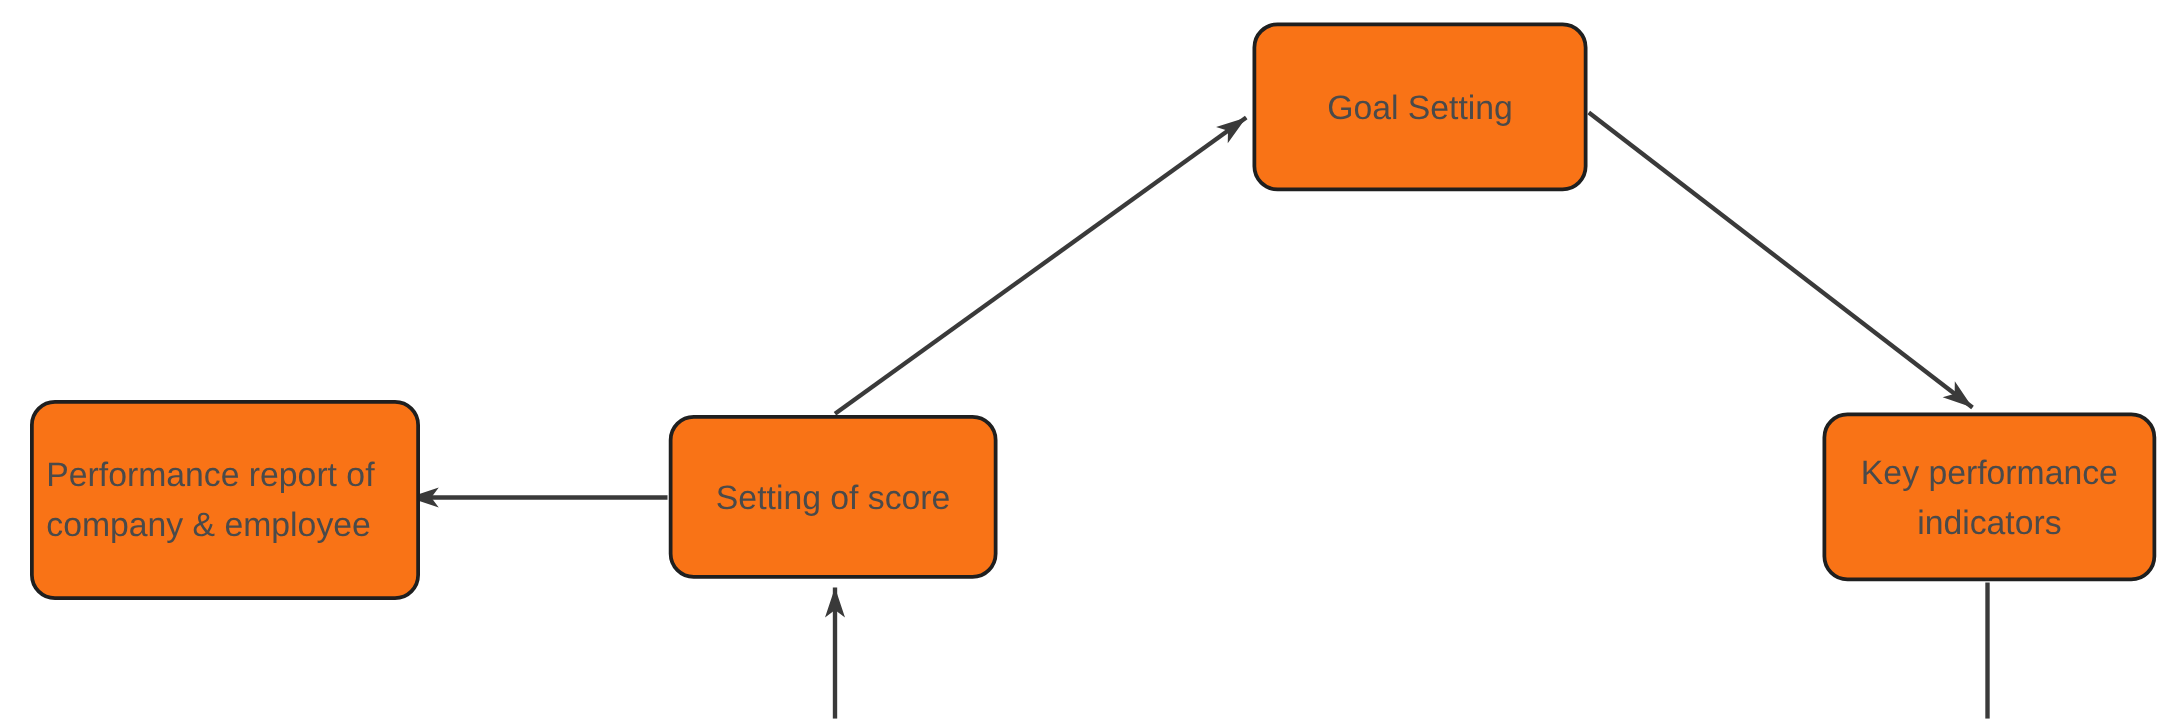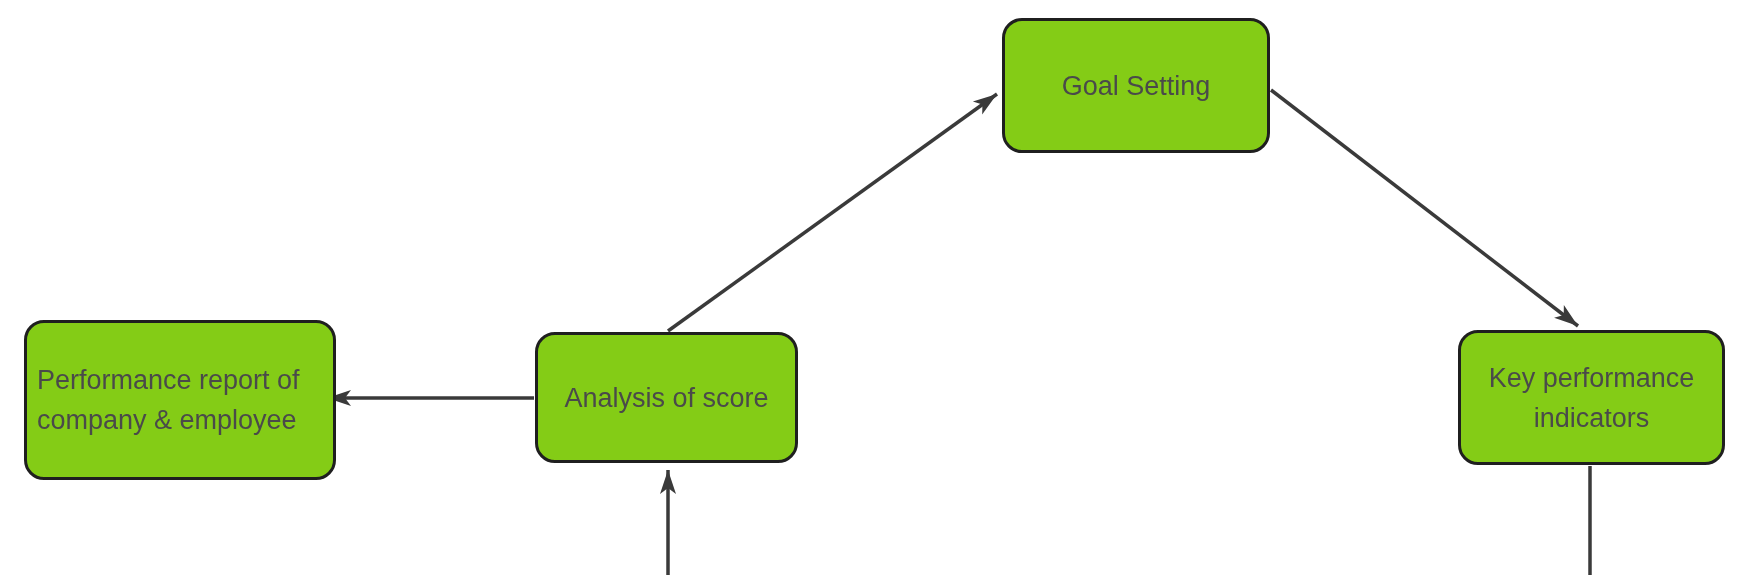--- a/index.html
+++ b/index.html
@@ -22,21 +22,21 @@
     width: 1746px;
     height: 575px;
     pointer-events: none;
   }
   #edge-layer path.edge {
     pointer-events: stroke;
   }
   .node {
     position: absolute;
     box-sizing: border-box;
-    background: #84cc16;
+    background: #f97316;
     border: 3px solid #1f1f1f;
     border-radius: 20px;
     display: flex;
     align-items: center;
     justify-content: center;
     color: #4a4a4a;
     font-size: 27px;
     line-height: 40px;
     text-align: center;
   }
@@ -93,21 +93,21 @@
     <path class="edge" d="M668,576 L668,470" stroke="#3a3a3a" stroke-width="3.5" fill="none" marker-end="url(#arrowhead)"></path>
 
     <path class="edge" d="M1590,466 L1590,576" stroke="#3a3a3a" stroke-width="3.5" fill="none"></path>
   </svg>
 
   <div class="node" id="node-performance-report">
     <div class="label">Performance report of company &amp; employee</div>
   </div>
 
   <div class="node" id="node-analysis-of-score">
-    <div class="label">Analysis of score</div>
+    <div class="label">Setting of score</div>
   </div>
 
   <div class="node" id="node-goal-setting">
     <div class="label">Goal Setting</div>
   </div>
 
   <div class="node" id="node-kpi">
     <div class="label">Key performance indicators</div>
   </div>
 

